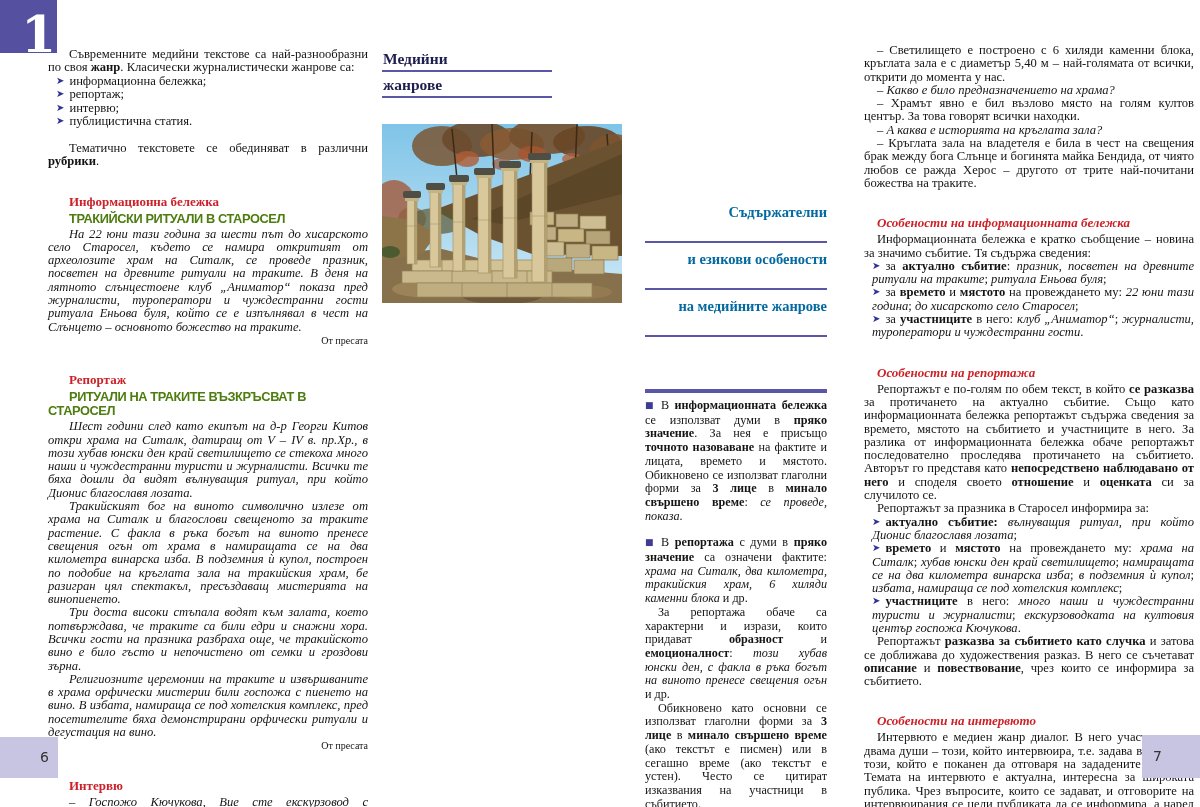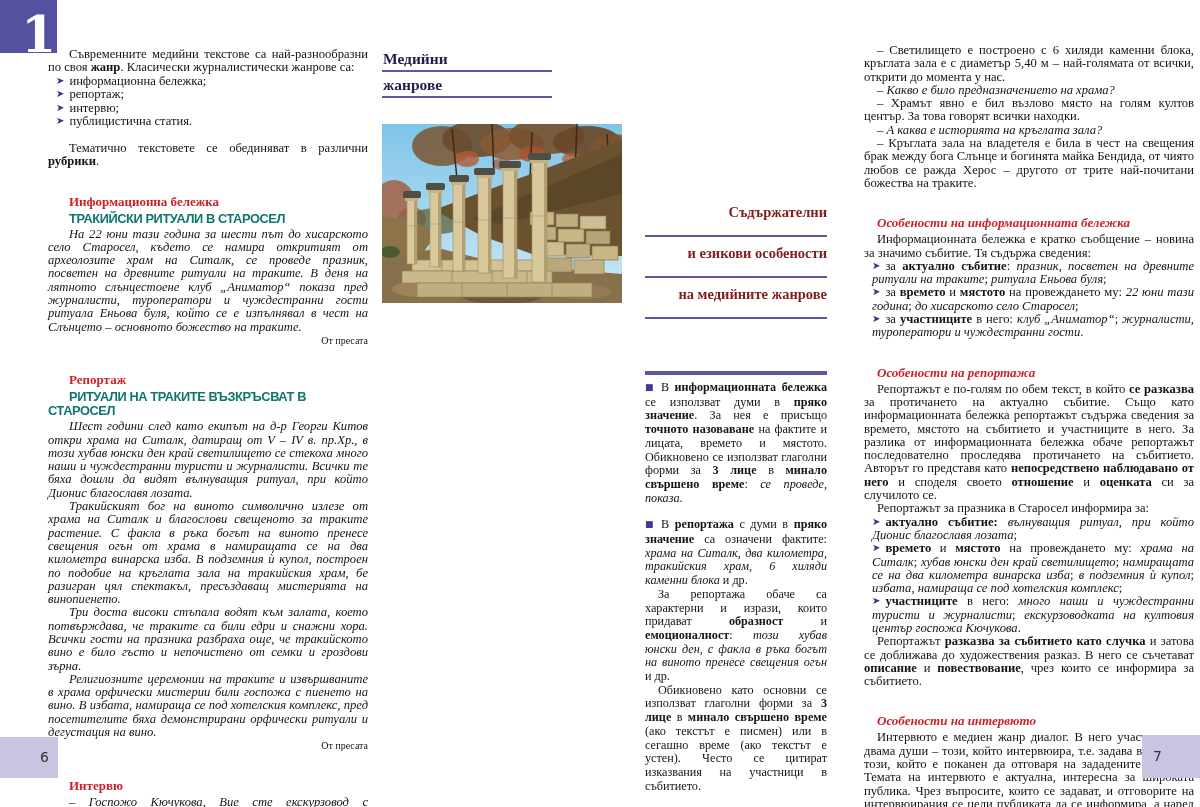--- a/index.html
+++ b/index.html
@@ -22,35 +22,35 @@
   .j{text-align:justify;}
   .i{font-style:italic;}
   .b{font-weight:bold;}
   .ind{text-indent:21px;}
   .col-right .ind{text-indent:13px;}
   .sp-top{margin-top:13px;}
 
   .red-h{margin:26px 0 3px;font-size:13px;line-height:14px;font-weight:bold;color:#cc2128;text-indent:21px;}
   .col-right .red-h{text-indent:13px;font-style:italic;}
   .art-title{margin:3px 0 2px;font-family:"Liberation Sans",sans-serif;font-weight:bold;font-size:12.8px;
-             line-height:14px;letter-spacing:-0.4px;color:#0f766e;text-indent:21px;}
+             line-height:14px;letter-spacing:-0.4px;color:#4d7c0f;text-indent:21px;}
   .byline{margin:0;font-size:10px;line-height:13.3px;text-align:right;}
 
   .gbullet{font-size:12.6px;line-height:13.6px;padding-left:8px;}
   .arrow{color:#2f3193;font-family:"DejaVu Sans",sans-serif;font-size:10px;margin-right:5px;position:relative;top:-1px;}
   .rb{text-indent:0;margin-left:8px;}
 
   
   .mtitle-line{font-size:15.5px;font-weight:bold;color:#1e1e4e;line-height:17px;
                border-bottom:2px solid #5b57a8;width:169px;padding:0 0 3px 1px;margin-bottom:4px;}
   .photo{display:block;margin-top:26px;width:240px;height:179px;}
 
   
-  .nh-line{font-size:14.5px;font-weight:bold;color:#7f1d1d;line-height:18px;text-align:right;
-           border-bottom:2px solid #5b57a8;padding-bottom:14px;margin-bottom:7px;}
+  .nh-line{font-size:14.5px;font-weight:bold;color:#0369a1;line-height:18px;text-align:right;
+           border-bottom:2px solid #5b57a8;padding-bottom:20px;margin-bottom:7px;}
   .note-box{margin-top:52px;border-top:4px solid #5b57a8;padding-top:6px;}
   .npara{margin:0;font-size:12.2px;line-height:13.7px;text-align:justify;}
   .npara.ind{text-indent:13px;}
   .npara.sp{margin-top:13px;}
   .sq{color:#3f3c94;font-family:"DejaVu Sans",sans-serif;font-size:9px;margin-right:5px;position:relative;top:-1px;}
 
   
   .page-tab{position:absolute;background:#c8c5e2;font-family:"DejaVu Sans",sans-serif;font-size:14px;color:#333333;
             box-sizing:border-box;}
   .left-tab{left:0;top:737px;width:58px;height:41px;line-height:41px;text-align:right;padding-right:9px;}

